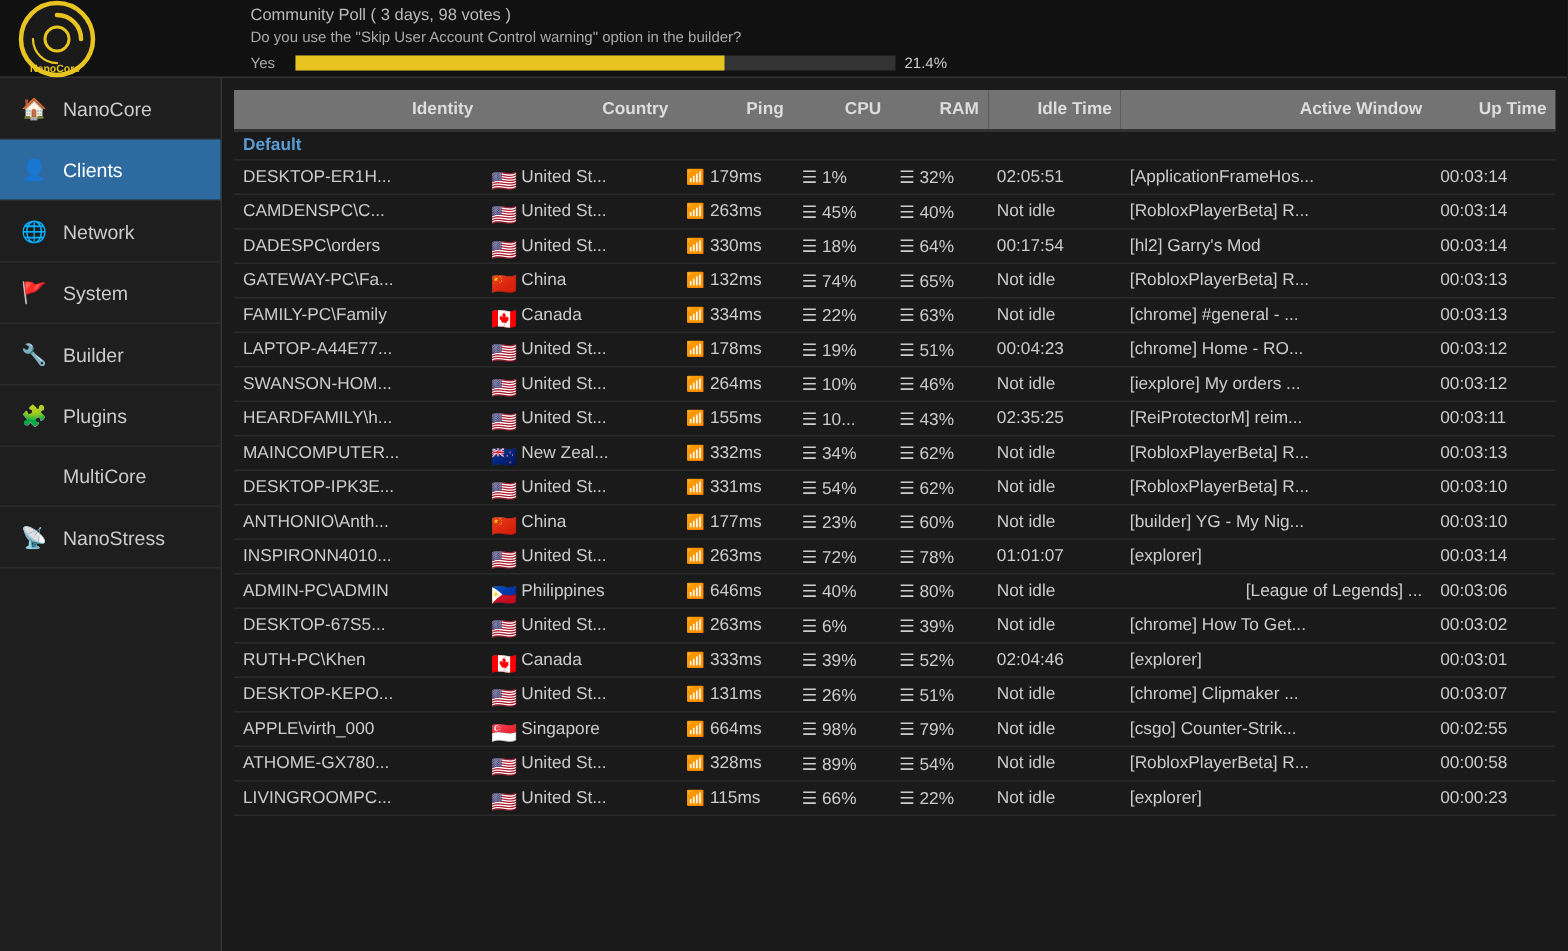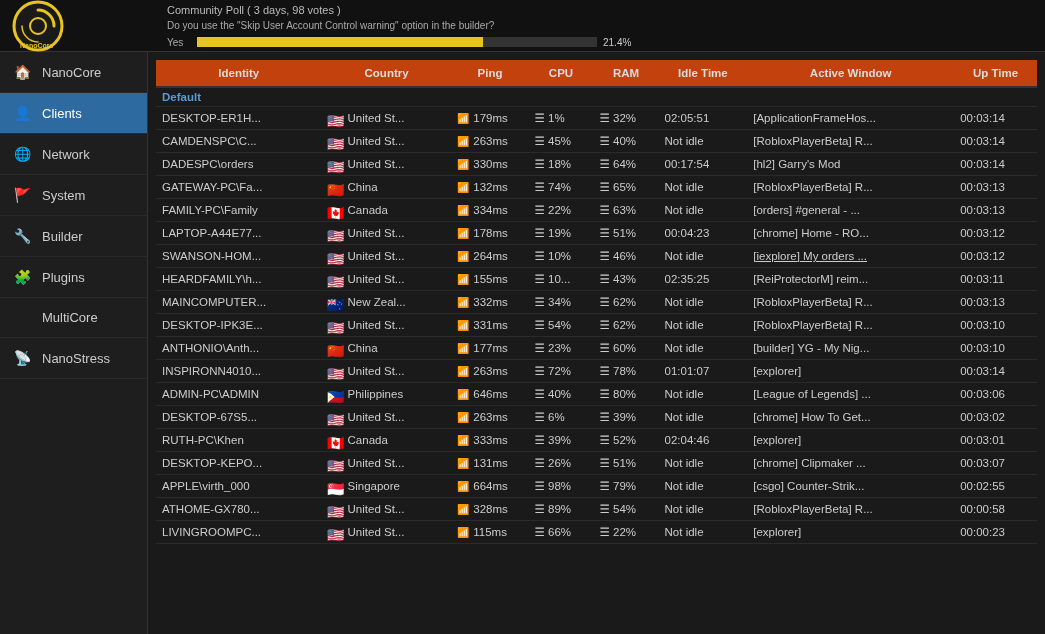--- a/index.html
+++ b/index.html
@@ -148,24 +148,24 @@
     .table-container::-webkit-scrollbar-thumb {
       background: #444;
     }
 
     table {
       width: 100%;
       border-collapse: collapse;
       font-size: 11.5px;
     }
     thead th {
-      background: #c2410c;
+      background: #737373;
       color: #ddd;
       padding: 7px 6px;
-      text-align: center;
+      text-align: right;
       font-weight: 600;
       border-bottom: 2px solid #333;
       white-space: nowrap;
     }
     tbody tr {
       border-bottom: 1px solid #2a2a2a;
     }
     tbody td {
       padding: 4px 6px;
       color: #ccc;
@@ -347,21 +347,21 @@
     <td class="col-identity" title="FAMILY-PC\Family">FAMILY-PC\Family</td>
     <td class="col-country">
       <span class="flag">🇨🇦</span>Canada
     </td>
     <td class="col-ping">
       <span class="signal-icon">📶</span> 334ms
     </td>
     <td class="col-cpu">☰ 22%</td>
     <td class="col-ram">☰ 63%</td>
     <td class="col-idle">Not idle</td>
-    <td class="col-window" title="[chrome] #general - ..." style="max-width:175px; overflow:hidden; text-overflow:ellipsis;">[orders] #general - ...</td>
+    <td class="col-window" title="[chrome] #general - ..." style="max-width:175px; overflow:hidden; text-overflow:ellipsis;">[chrome] #general - ...</td>
     <td class="col-uptime">00:03:13</td>
   </tr>
             <tr>
     <td class="col-identity" title="LAPTOP-A44E77...">LAPTOP-A44E77...</td>
     <td class="col-country">
       <span class="flag">🇺🇸</span>United St...
     </td>
     <td class="col-ping">
       <span class="signal-icon">📶</span> 178ms
     </td>
@@ -375,21 +375,21 @@
     <td class="col-identity" title="SWANSON-HOM...">SWANSON-HOM...</td>
     <td class="col-country">
       <span class="flag">🇺🇸</span>United St...
     </td>
     <td class="col-ping">
       <span class="signal-icon">📶</span> 264ms
     </td>
     <td class="col-cpu">☰ 10%</td>
     <td class="col-ram">☰ 46%</td>
     <td class="col-idle">Not idle</td>
-    <td class="col-window" title="[iexplore] My orders ..." style="max-width:175px; overflow:hidden; text-overflow:ellipsis;text-decoration:underline;">[iexplore] My orders ...</td>
+    <td class="col-window" title="[iexplore] My orders ..." style="max-width:175px; overflow:hidden; text-overflow:ellipsis;">[iexplore] My orders ...</td>
     <td class="col-uptime">00:03:12</td>
   </tr>
             <tr>
     <td class="col-identity" title="HEARDFAMILY\h...">HEARDFAMILY\h...</td>
     <td class="col-country">
       <span class="flag">🇺🇸</span>United St...
     </td>
     <td class="col-ping">
       <span class="signal-icon">📶</span> 155ms
     </td>
@@ -459,21 +459,21 @@
     <td class="col-identity" title="ADMIN-PC\ADMIN">ADMIN-PC\ADMIN</td>
     <td class="col-country">
       <span class="flag">🇵🇭</span>Philippines
     </td>
     <td class="col-ping">
       <span class="signal-icon">📶</span> 646ms
     </td>
     <td class="col-cpu">☰ 40%</td>
     <td class="col-ram">☰ 80%</td>
     <td class="col-idle">Not idle</td>
-    <td class="col-window" title="[League of Legends] ..." style="max-width:175px; overflow:hidden; text-overflow:ellipsis;">[League of Legends] ...</td>
+    <td class="col-window" title="[League of Legends] ..." style="max-width:175px; overflow:hidden; text-overflow:ellipsis;text-align:right;">[League of Legends] ...</td>
     <td class="col-uptime">00:03:06</td>
   </tr>
             <tr>
     <td class="col-identity" title="DESKTOP-67S5...">DESKTOP-67S5...</td>
     <td class="col-country">
       <span class="flag">🇺🇸</span>United St...
     </td>
     <td class="col-ping">
       <span class="signal-icon">📶</span> 263ms
     </td>

